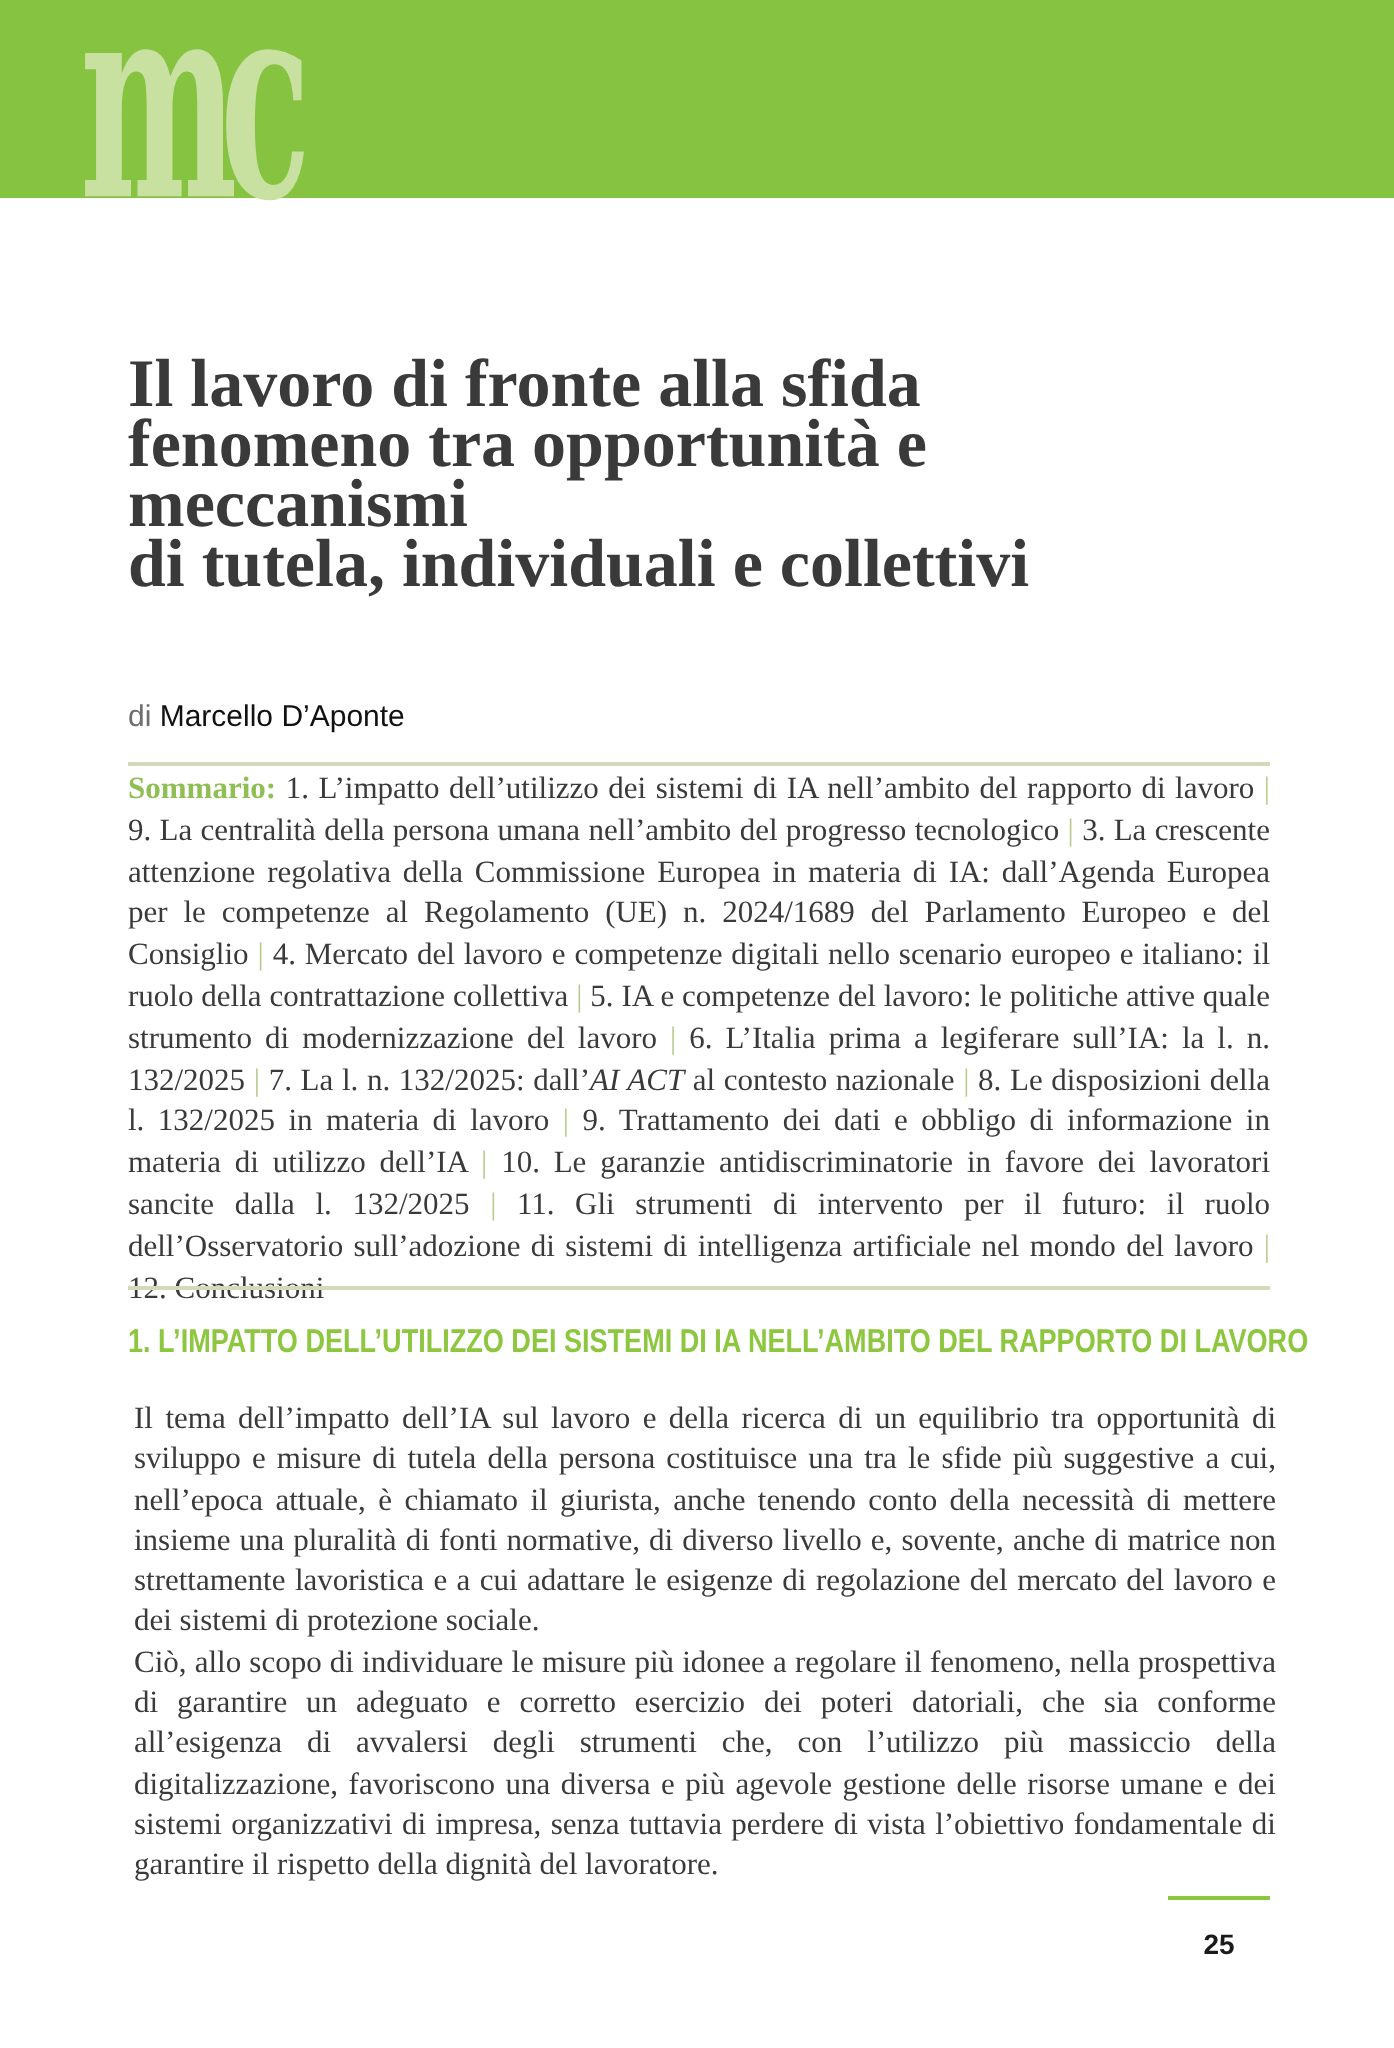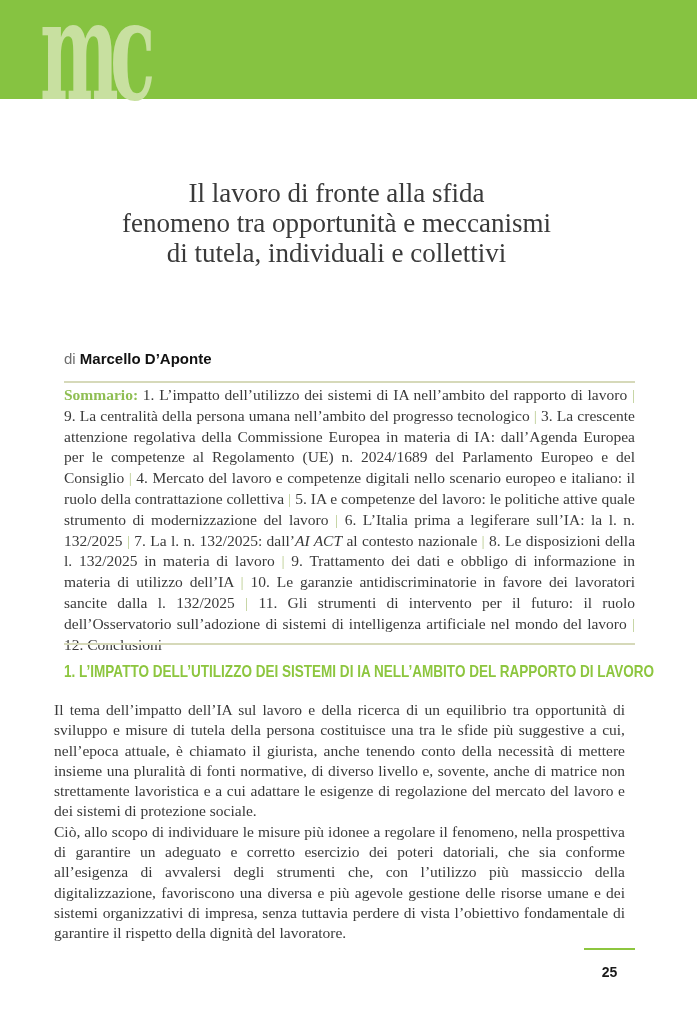--- a/index.html
+++ b/index.html
@@ -23,33 +23,32 @@
     font-family:"DejaVu Serif", serif;
     font-weight:700; font-size:120px; line-height:1;
     letter-spacing:-14px;
     color:var(--logo, #c8e0a0);
     transform:scale(0.62, 1.15);
     transform-origin:0 0;
   }
   
   .title {
     position:absolute; left:64px; top:178px; width:545px;
-    margin:0; font-weight:400;
-    font-size:27px; line-height:30px;
+    margin:0; font-weight:700;
+    font-size:34px; line-height:30px;
     color:var(--text, #3a3a3a);
-    text-align:center;
   }
   .title .tline { display:block; }
   
   .byline {
     position:absolute; left:64px; top:350px; margin:0;
     font-family:"Liberation Sans", sans-serif;
     font-size:15px; color:var(--muted, #6e6e6e);
   }
-  .author { font-weight:700; color:var(--author, #111111); }
+  .author { font-weight:400; color:var(--author, #111111); }
   
   .rule {
     position:absolute; left:64px; width:571px; height:2px;
     background:var(--rule, #d6d9b9);
   }
   .rule1 { top:381px; }
   .rule2 { top:643px; }
   
   .sommario {
     position:absolute; left:64px; top:385px; width:571px; margin:0;
@@ -63,21 +62,21 @@
   .section-heading {
     position:absolute; left:64px; top:662px; margin:0;
     font-family:"Liberation Sans", sans-serif;
     font-weight:700; font-size:16.5px; line-height:1.2;
     color:var(--accent, #8dc63f);
     white-space:nowrap;
     transform:scaleX(0.82); transform-origin:0 50%;
   }
   
   .body-block {
-    position:absolute; left:54px; top:700px; width:571px;
+    position:absolute; left:67px; top:700px; width:571px;
   }
   .body-par {
     margin:0; text-align:justify;
     font-size:15.5px; line-height:20.3px;
     color:var(--text, #3a3a3a);
   }
   
   .pageline {
     position:absolute; left:584px; top:948px;
     width:51px; height:2px;

